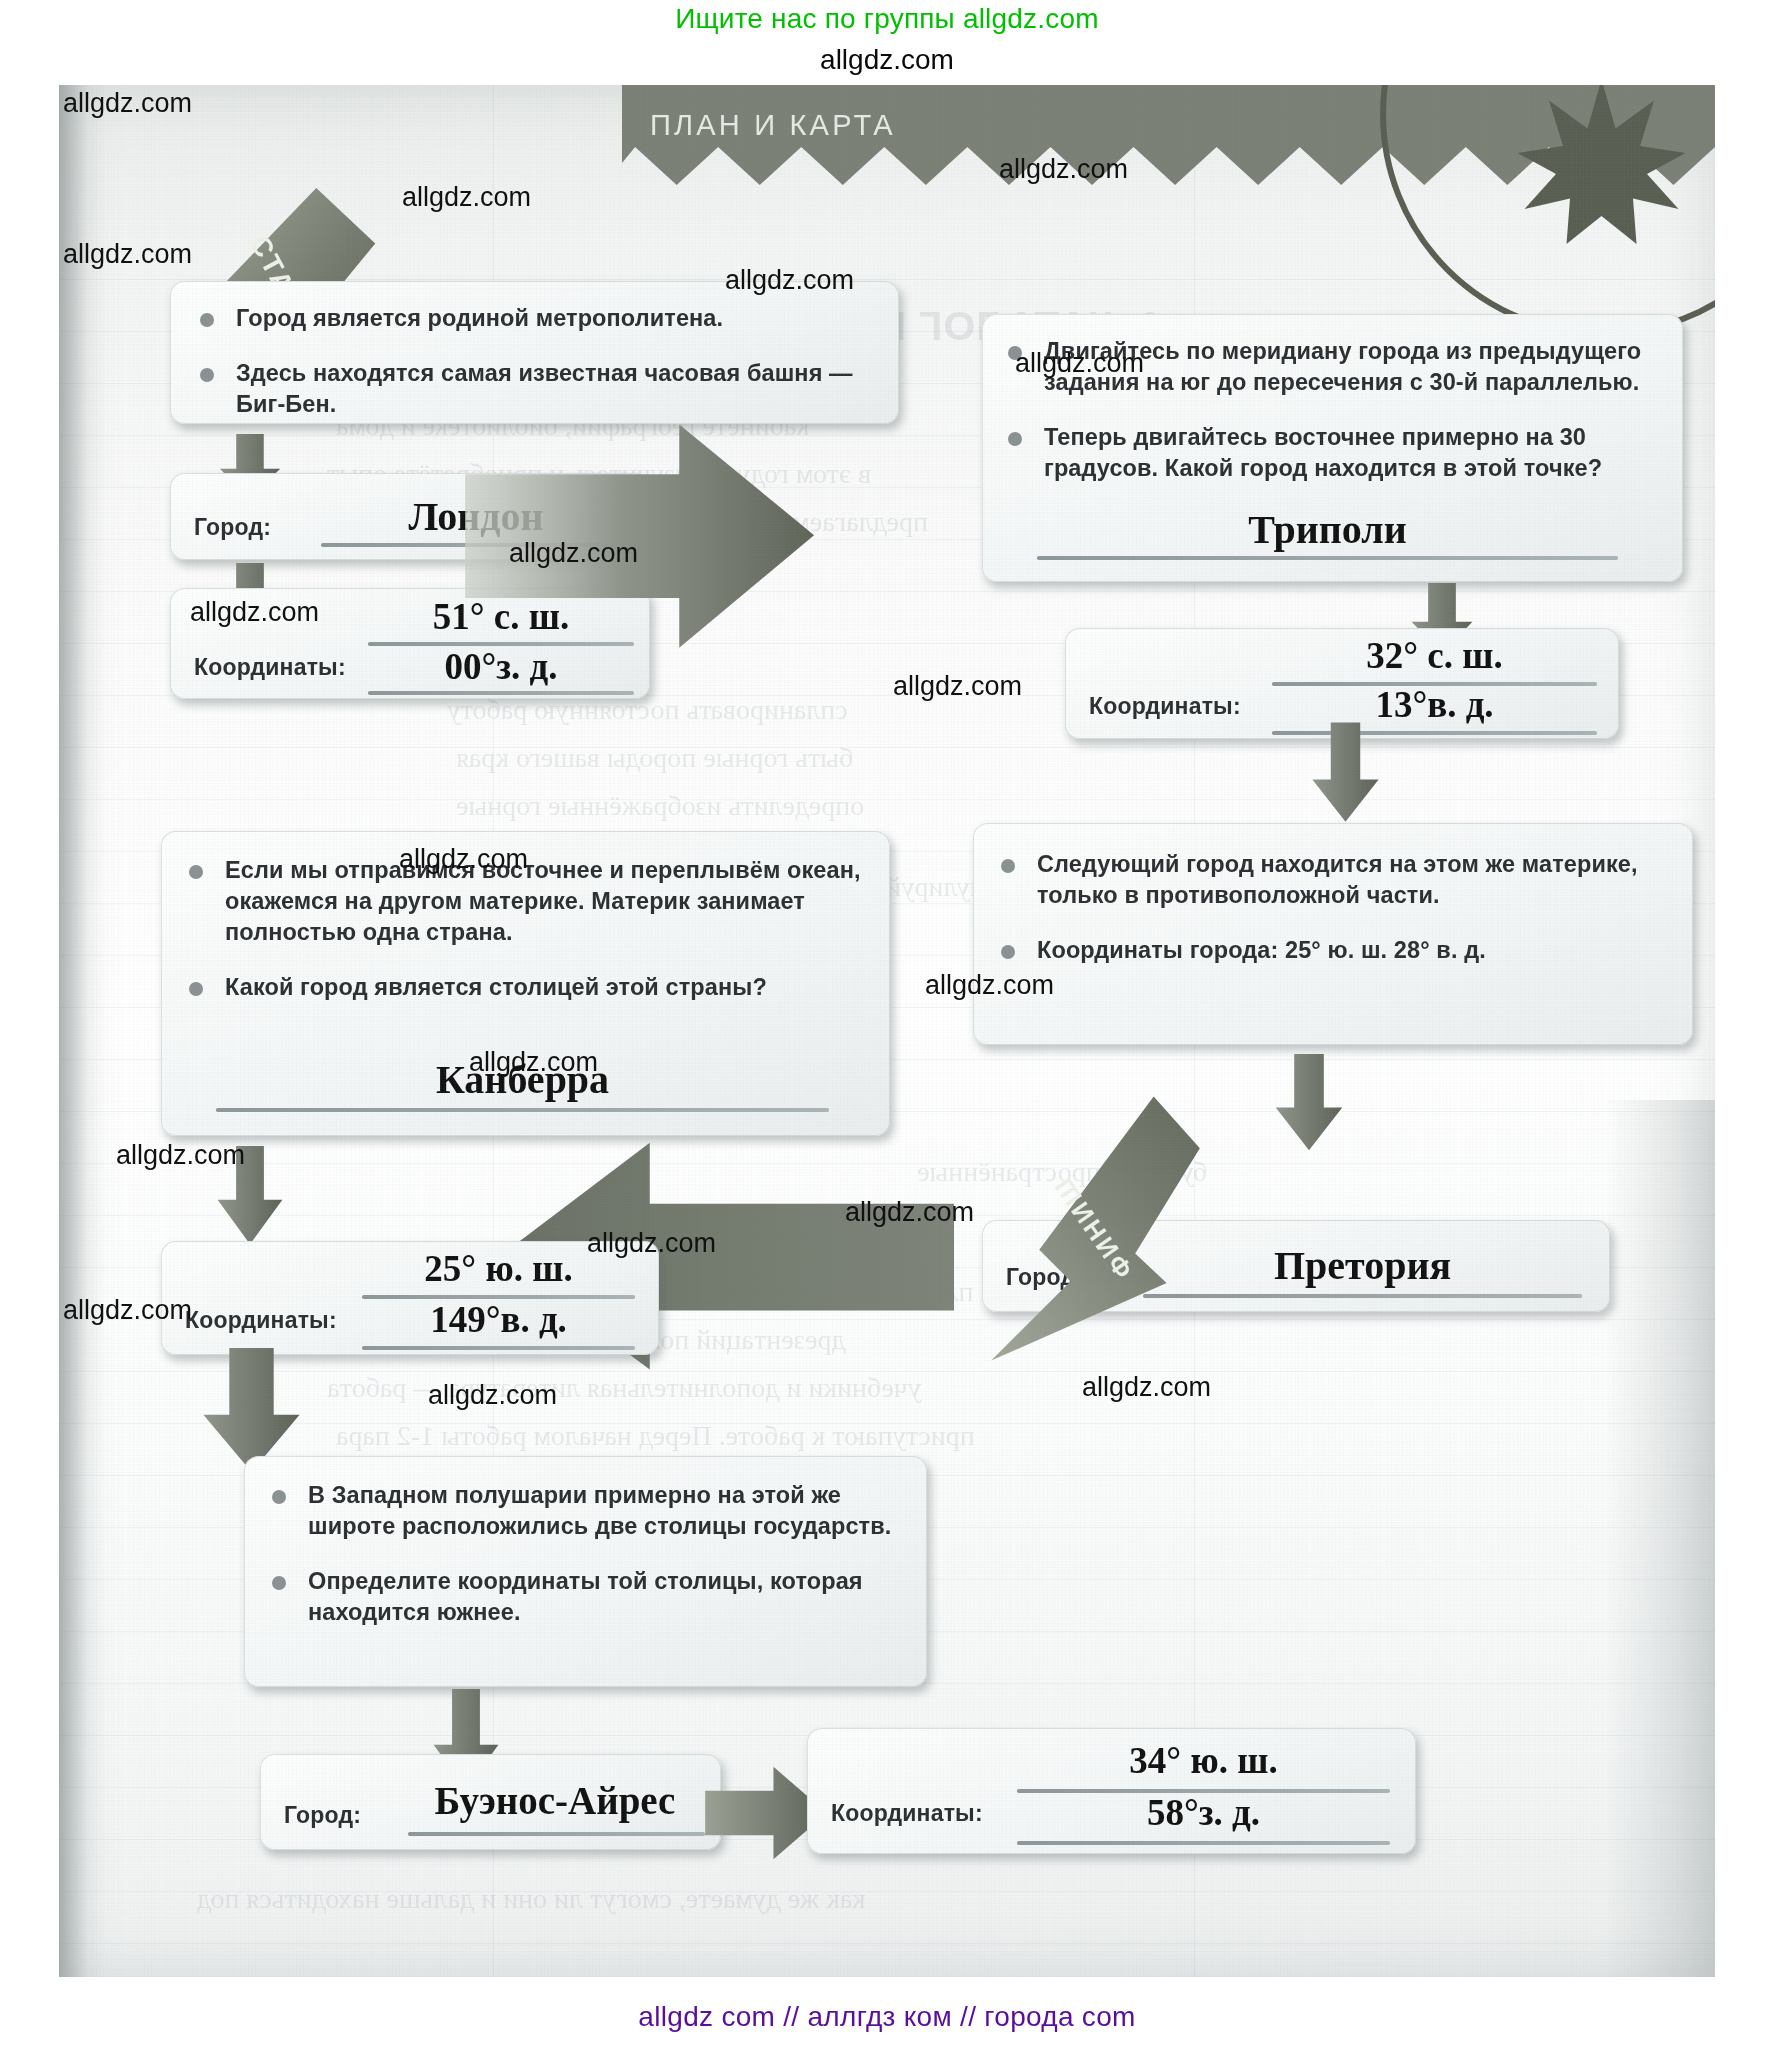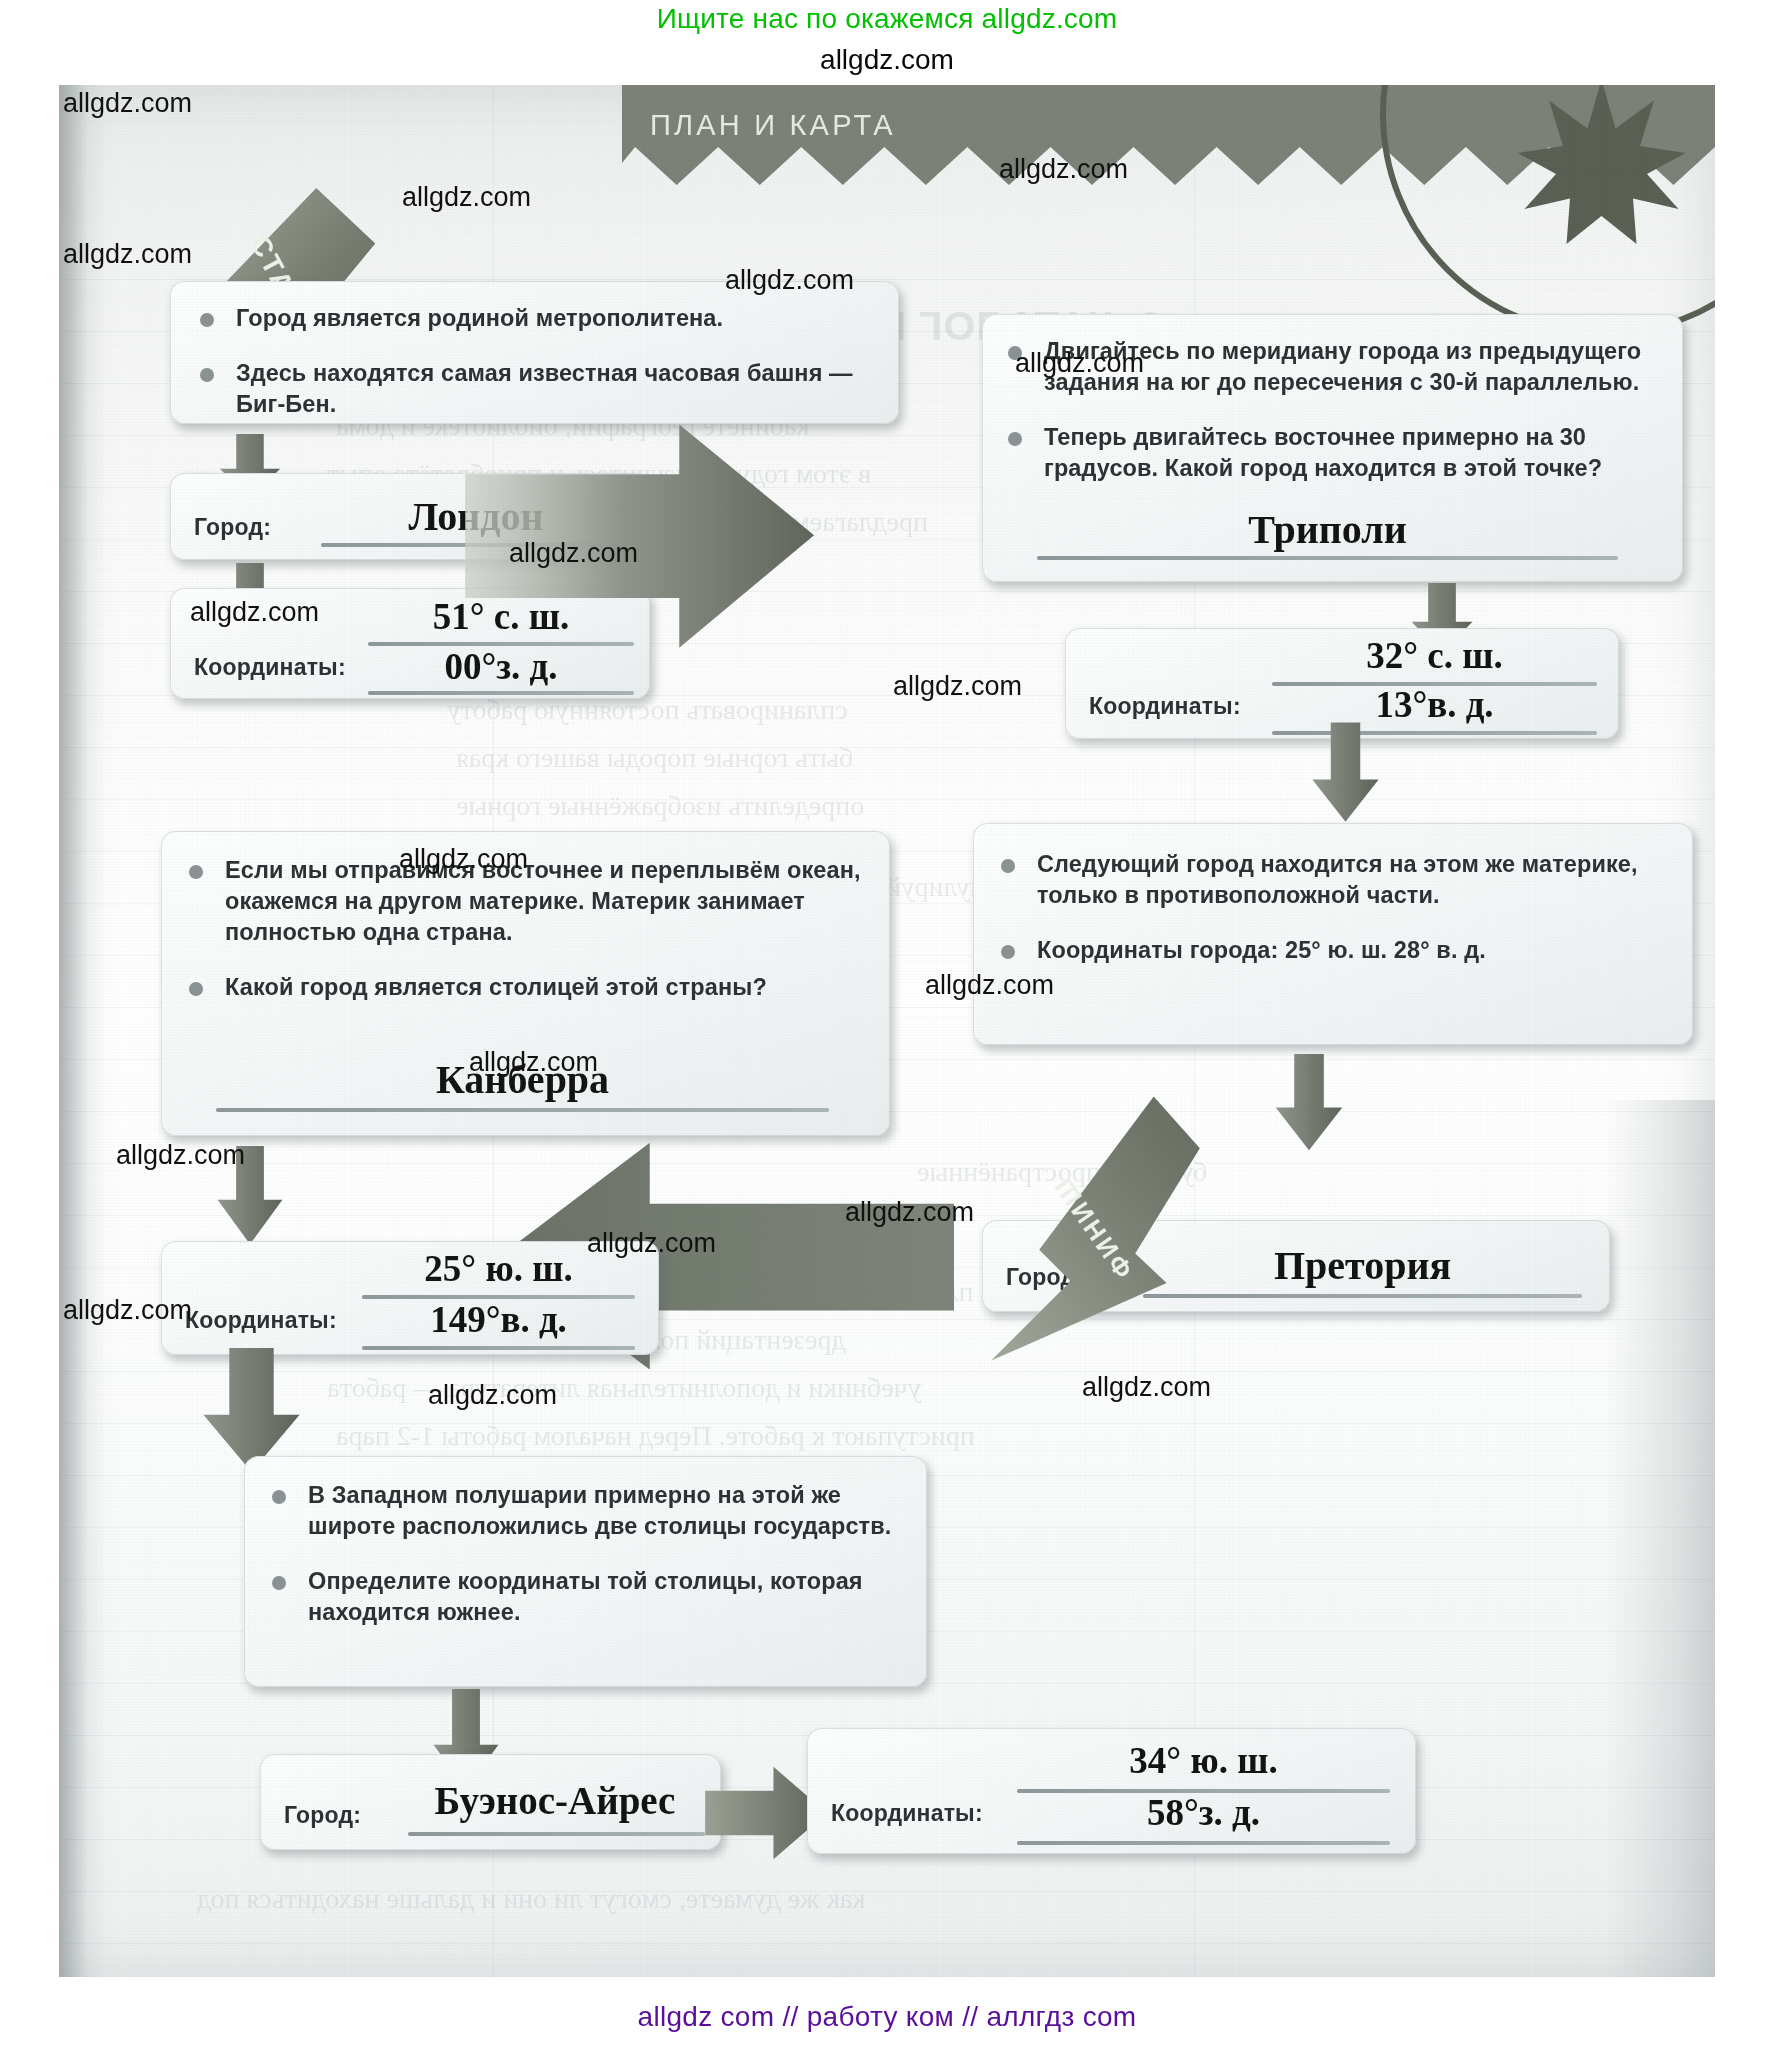--- a/index.html
+++ b/index.html
@@ -145,21 +145,21 @@
 
   
   .wm{
     position:absolute;color:#111;font-size:27px;white-space:nowrap;
     pointer-events:none;user-select:none;line-height:29.5px;
   }
 </style>
 </head>
 <body>
 
-<div id="top-banner">Ищите нас по окажемся allgdz.com</div>
+<div id="top-banner">Ищите нас по группы allgdz.com</div>
 <div id="top-watermark">allgdz.com</div>
 
 <div id="page">
 
   <div id="page-left-shade"></div>
   <div id="page-right-shade"></div>
   <div class="ghost-rules"></div>
   <div class="ghost-vline" style="left:434px"></div>
   <div class="ghost-vline" style="left:1135px"></div>
 
@@ -458,14 +458,14 @@
 <div class="wm" style="left:399px;top:845px;">allgdz.com</div>
 <div class="wm" style="left:925px;top:971px;">allgdz.com</div>
 <div class="wm" style="left:469px;top:1048px;">allgdz.com</div>
 <div class="wm" style="left:116px;top:1141px;">allgdz.com</div>
 <div class="wm" style="left:845px;top:1198px;">allgdz.com</div>
 <div class="wm" style="left:587px;top:1229px;">allgdz.com</div>
 <div class="wm" style="left:63px;top:1296px;">allgdz.com</div>
 <div class="wm" style="left:1082px;top:1373px;">allgdz.com</div>
 <div class="wm" style="left:428px;top:1381px;">allgdz.com</div>
 
-<div id="bottom-banner">allgdz com  //  работу ком  //  аллгдз com</div>
+<div id="bottom-banner">allgdz com  //  аллгдз ком  //  города com</div>
 
 
 </body></html>

